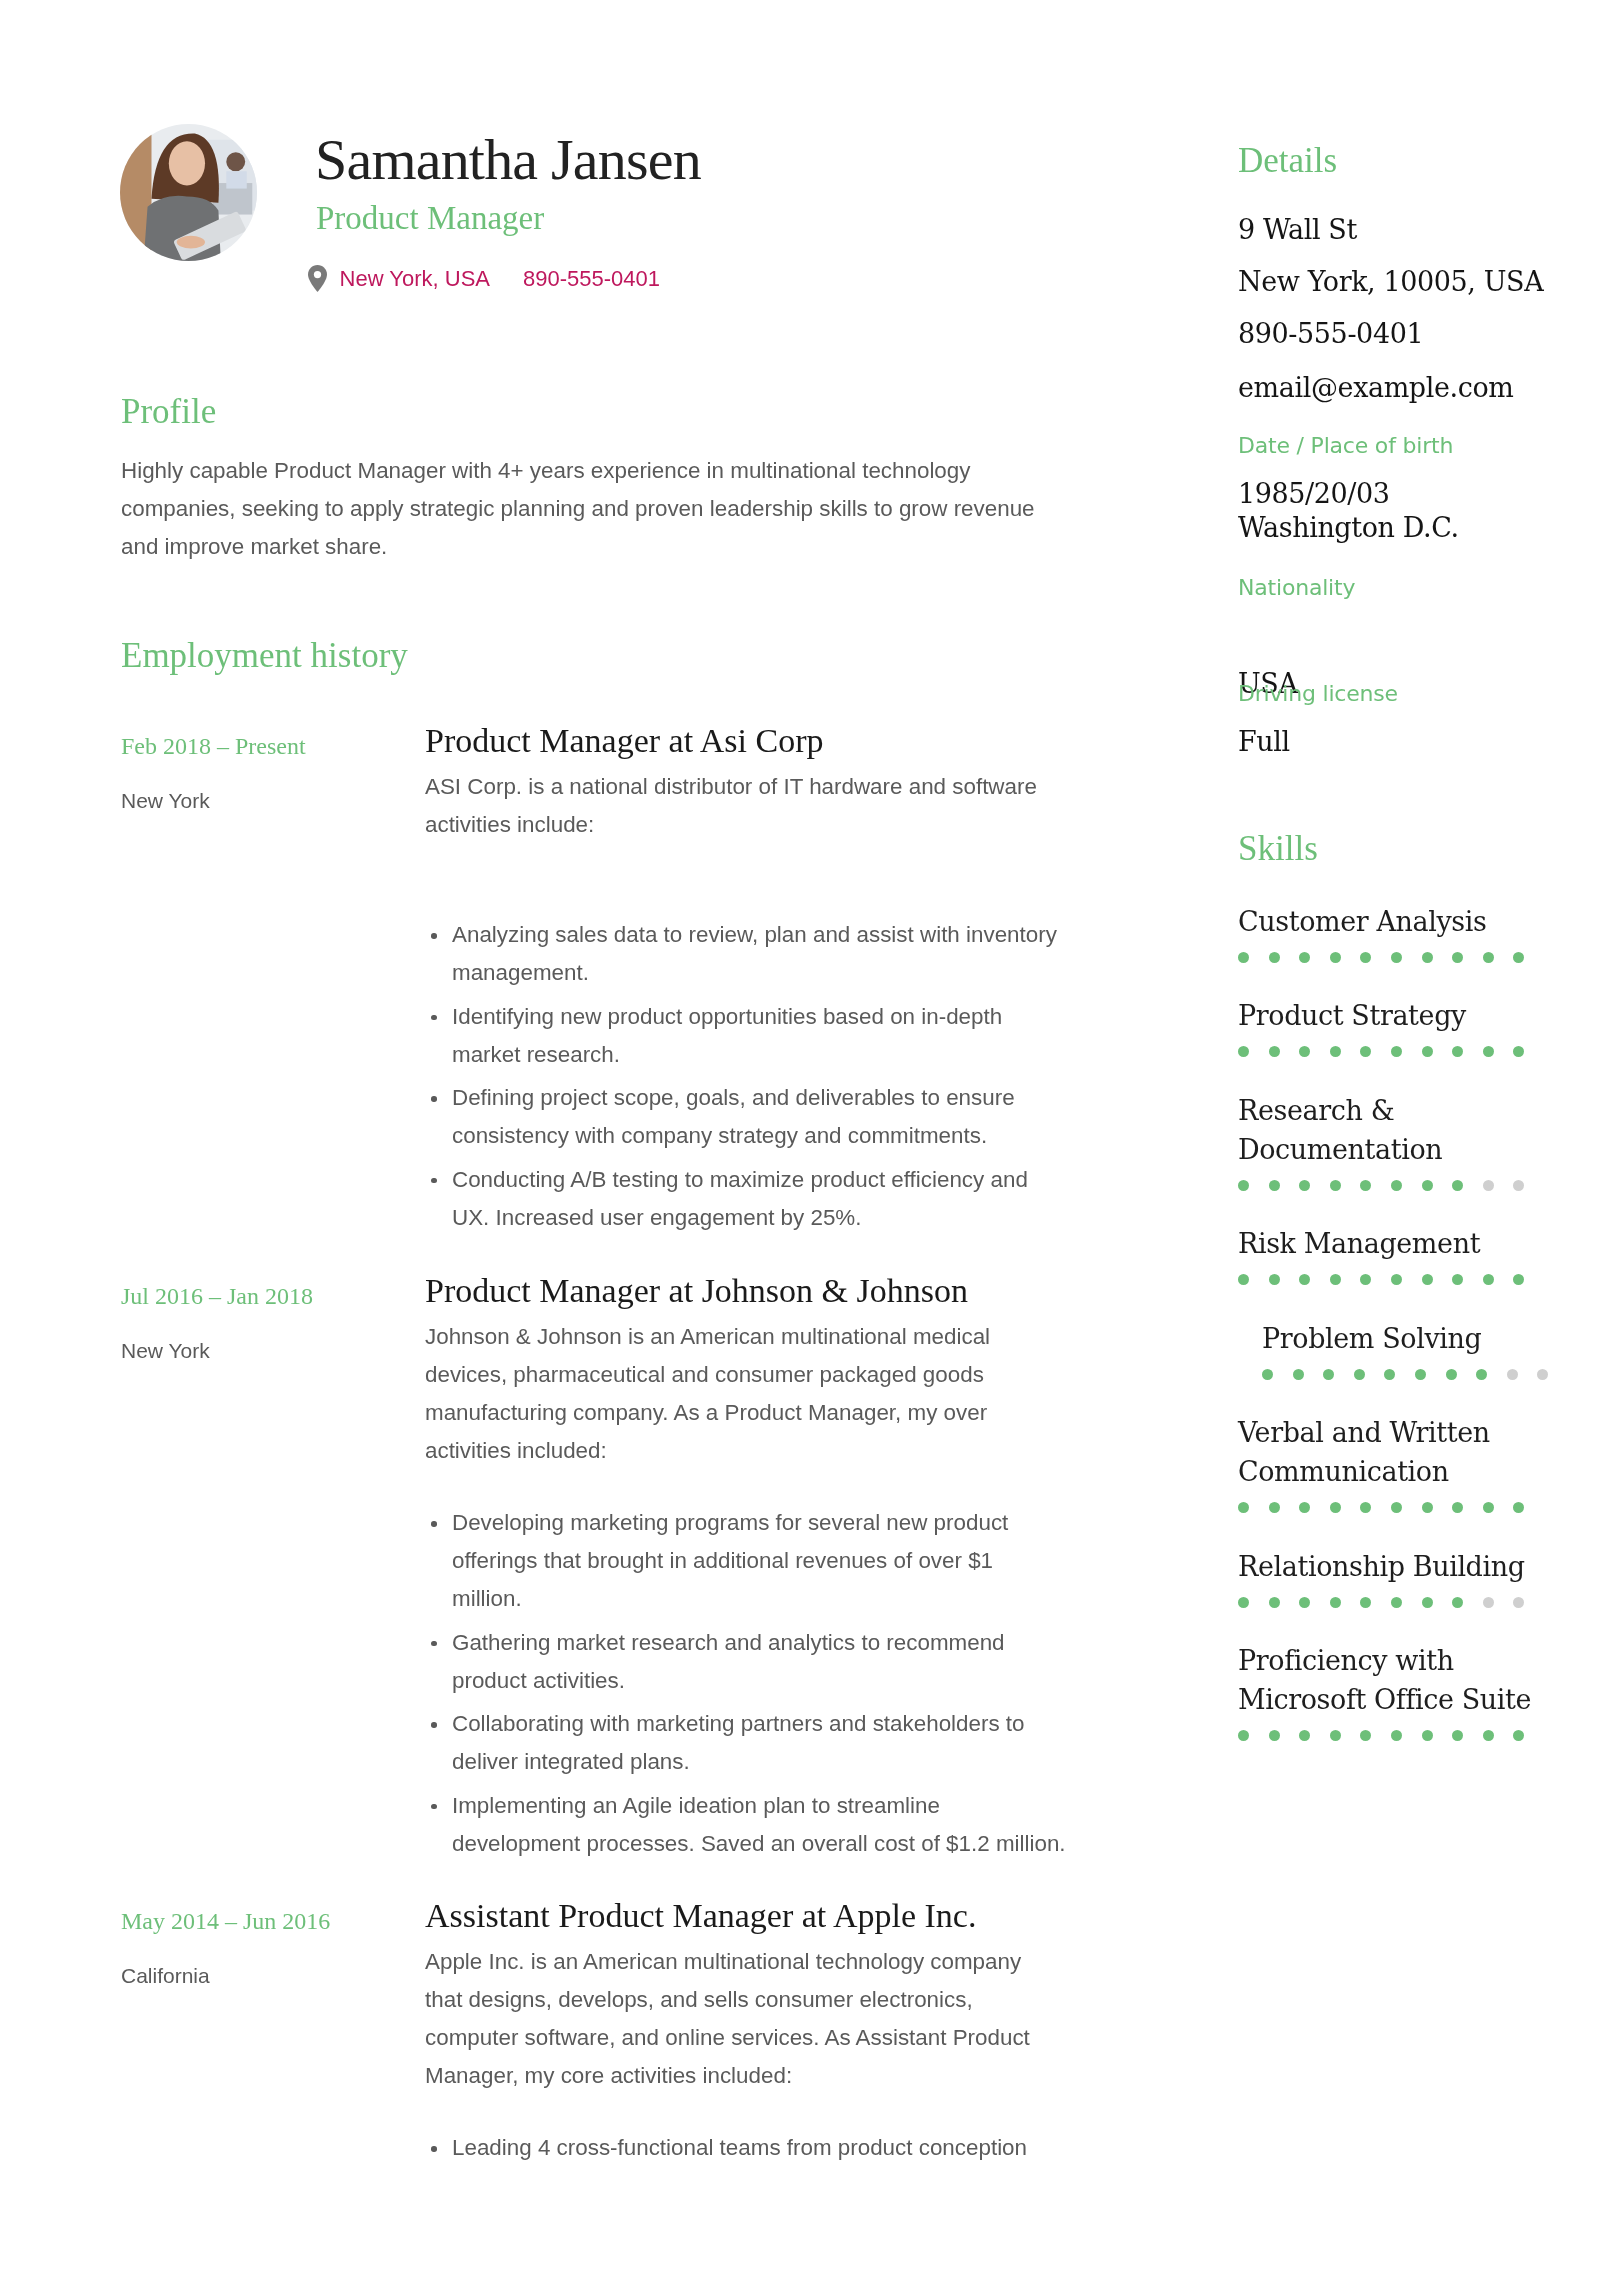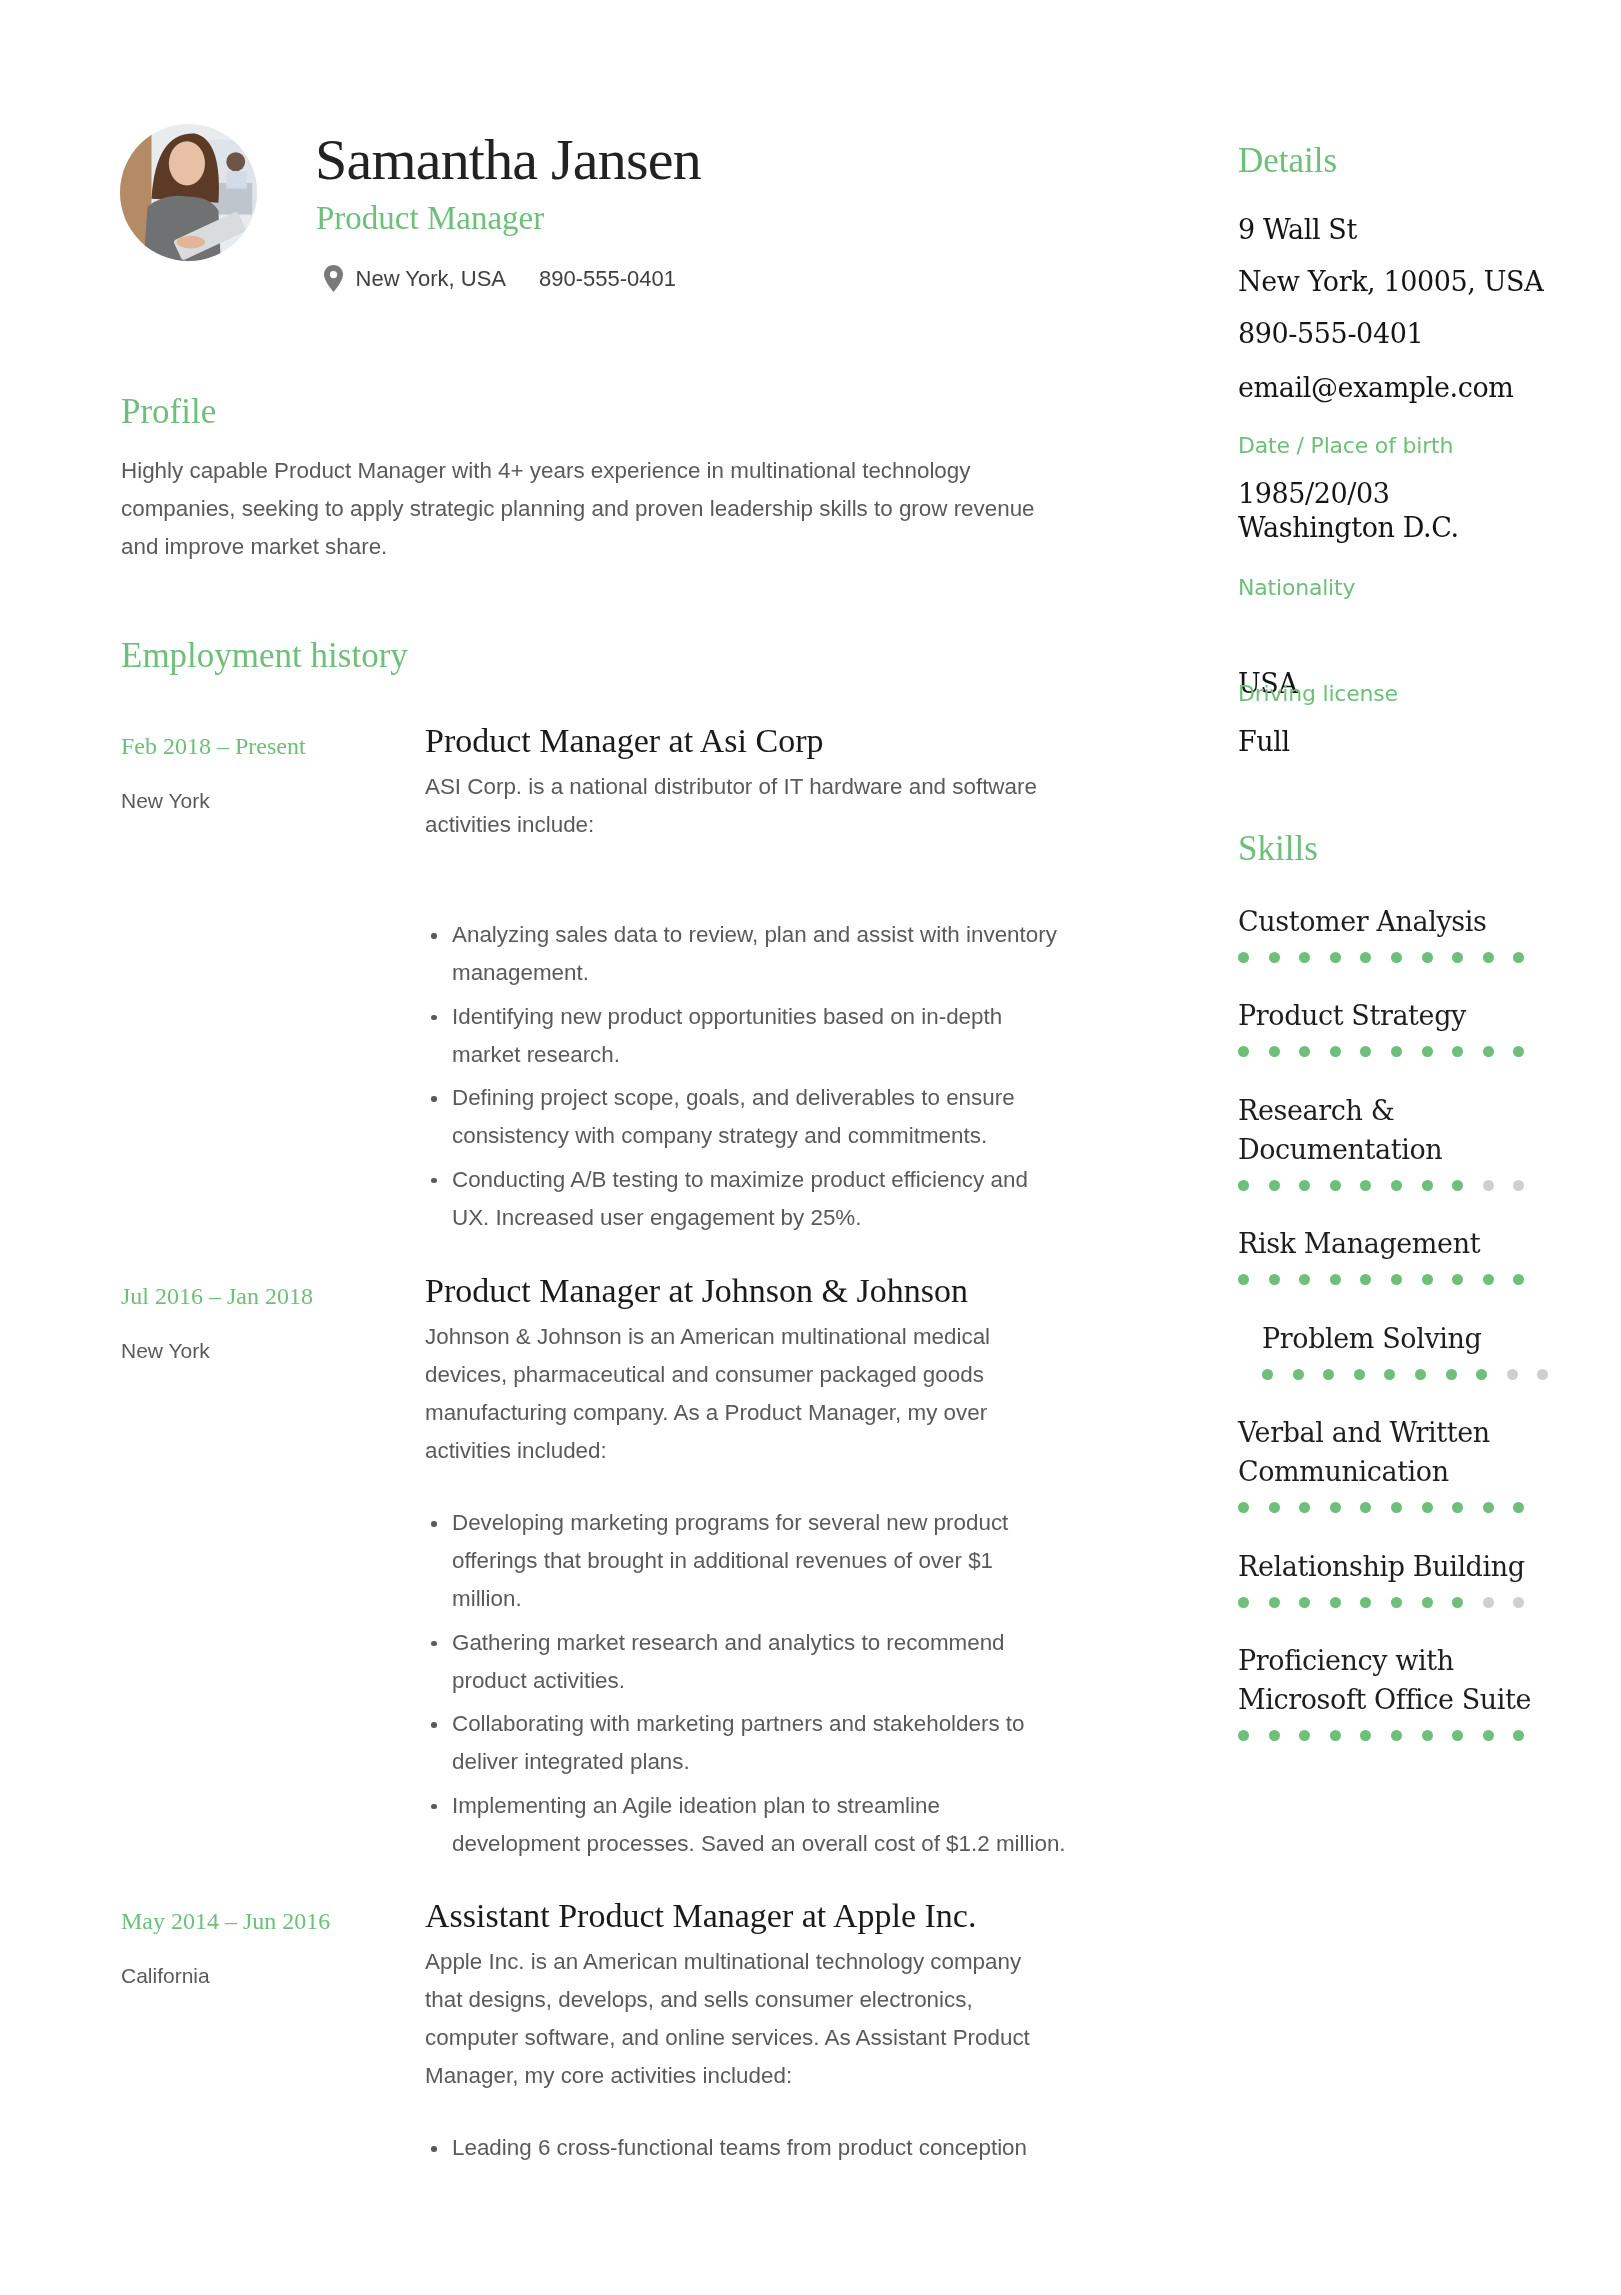--- a/index.html
+++ b/index.html
@@ -4,21 +4,21 @@
 <style>
   html, body { margin: 0; padding: 0; background: #ffffff; }
   body { width: 1622px; height: 2295px; position: relative; overflow: hidden; }
   .sans { font-family: "Liberation Sans", "DejaVu Sans", sans-serif; }
   .abs { position: absolute; }
   .green { color: #6dbf79; }
 
   #avatar { left: 120px; top: 124px; width: 137px; height: 137px; border-radius: 50%; overflow: hidden; }
   #name { left: 315px; top: 126px; font-size: 58px; color: #222; white-space: nowrap; letter-spacing: -0.8px; font-family: "Liberation Serif", "DejaVu Serif", serif; }
   #job-title { left: 316px; top: 200px; font-size: 33px; white-space: nowrap; font-family: "Liberation Serif", "DejaVu Serif", serif; }
-  #contact-row { left: 324px; top: 265px; font-size: 22px; color: #404040; display: flex; align-items: center; white-space: nowrap; }
+  #contact-row { left: 308px; top: 265px; font-size: 22px; color: #be185d; display: flex; align-items: center; white-space: nowrap; }
   #contact-row .pin { width: 19px; height: 27px; margin-right: 12.6px; }
   #contact-row .phone { margin-left: 33px; }
 
   .section-h { font-family: "Liberation Serif", "DejaVu Serif", serif; font-size: 35px; white-space: nowrap; color: #6dbf79; }
   .body-text { font-size: 22.4px; line-height: 38px; color: #5a5a5a; font-family: "Liberation Sans", "DejaVu Sans", sans-serif; }
 
   #profile-h { left: 121px; top: 392px; }
   #profile-text { left: 121px; top: 452px; width: 1021px; }
 
   #emp-h { left: 121px; top: 636px; }
@@ -146,21 +146,21 @@
   <div class="loc">California</div>
   <div class="title">Assistant Product Manager at Apple Inc.</div>
   <div class="desc body-text">
     <div>Apple Inc. is an American multinational technology company</div>
     <div>that designs, develops, and sells consumer electronics,</div>
     <div>computer software, and online services. As Assistant Product</div>
     <div>Manager, my core activities included:</div>
   </div>
   <ul class="body-text" style="top:221px;">
     <li>
-        <div>Leading 6 cross-functional teams from product conception</div>
+        <div>Leading 4 cross-functional teams from product conception</div>
       </li>
   </ul>
 </div>
 
 <div id="details-h" class="abs section-h">Details</div>
 <div class="detail-val" style="top:214px;">9 Wall St</div>
 <div class="detail-val" style="top:266px;">New York, 10005, USA</div>
 <div class="detail-val" style="top:318px;">890-555-0401</div>
 <div class="detail-val" style="top:372px;">email@example.com</div>
 <div class="detail-lbl" style="top:433px;">Date / Place of birth</div>

